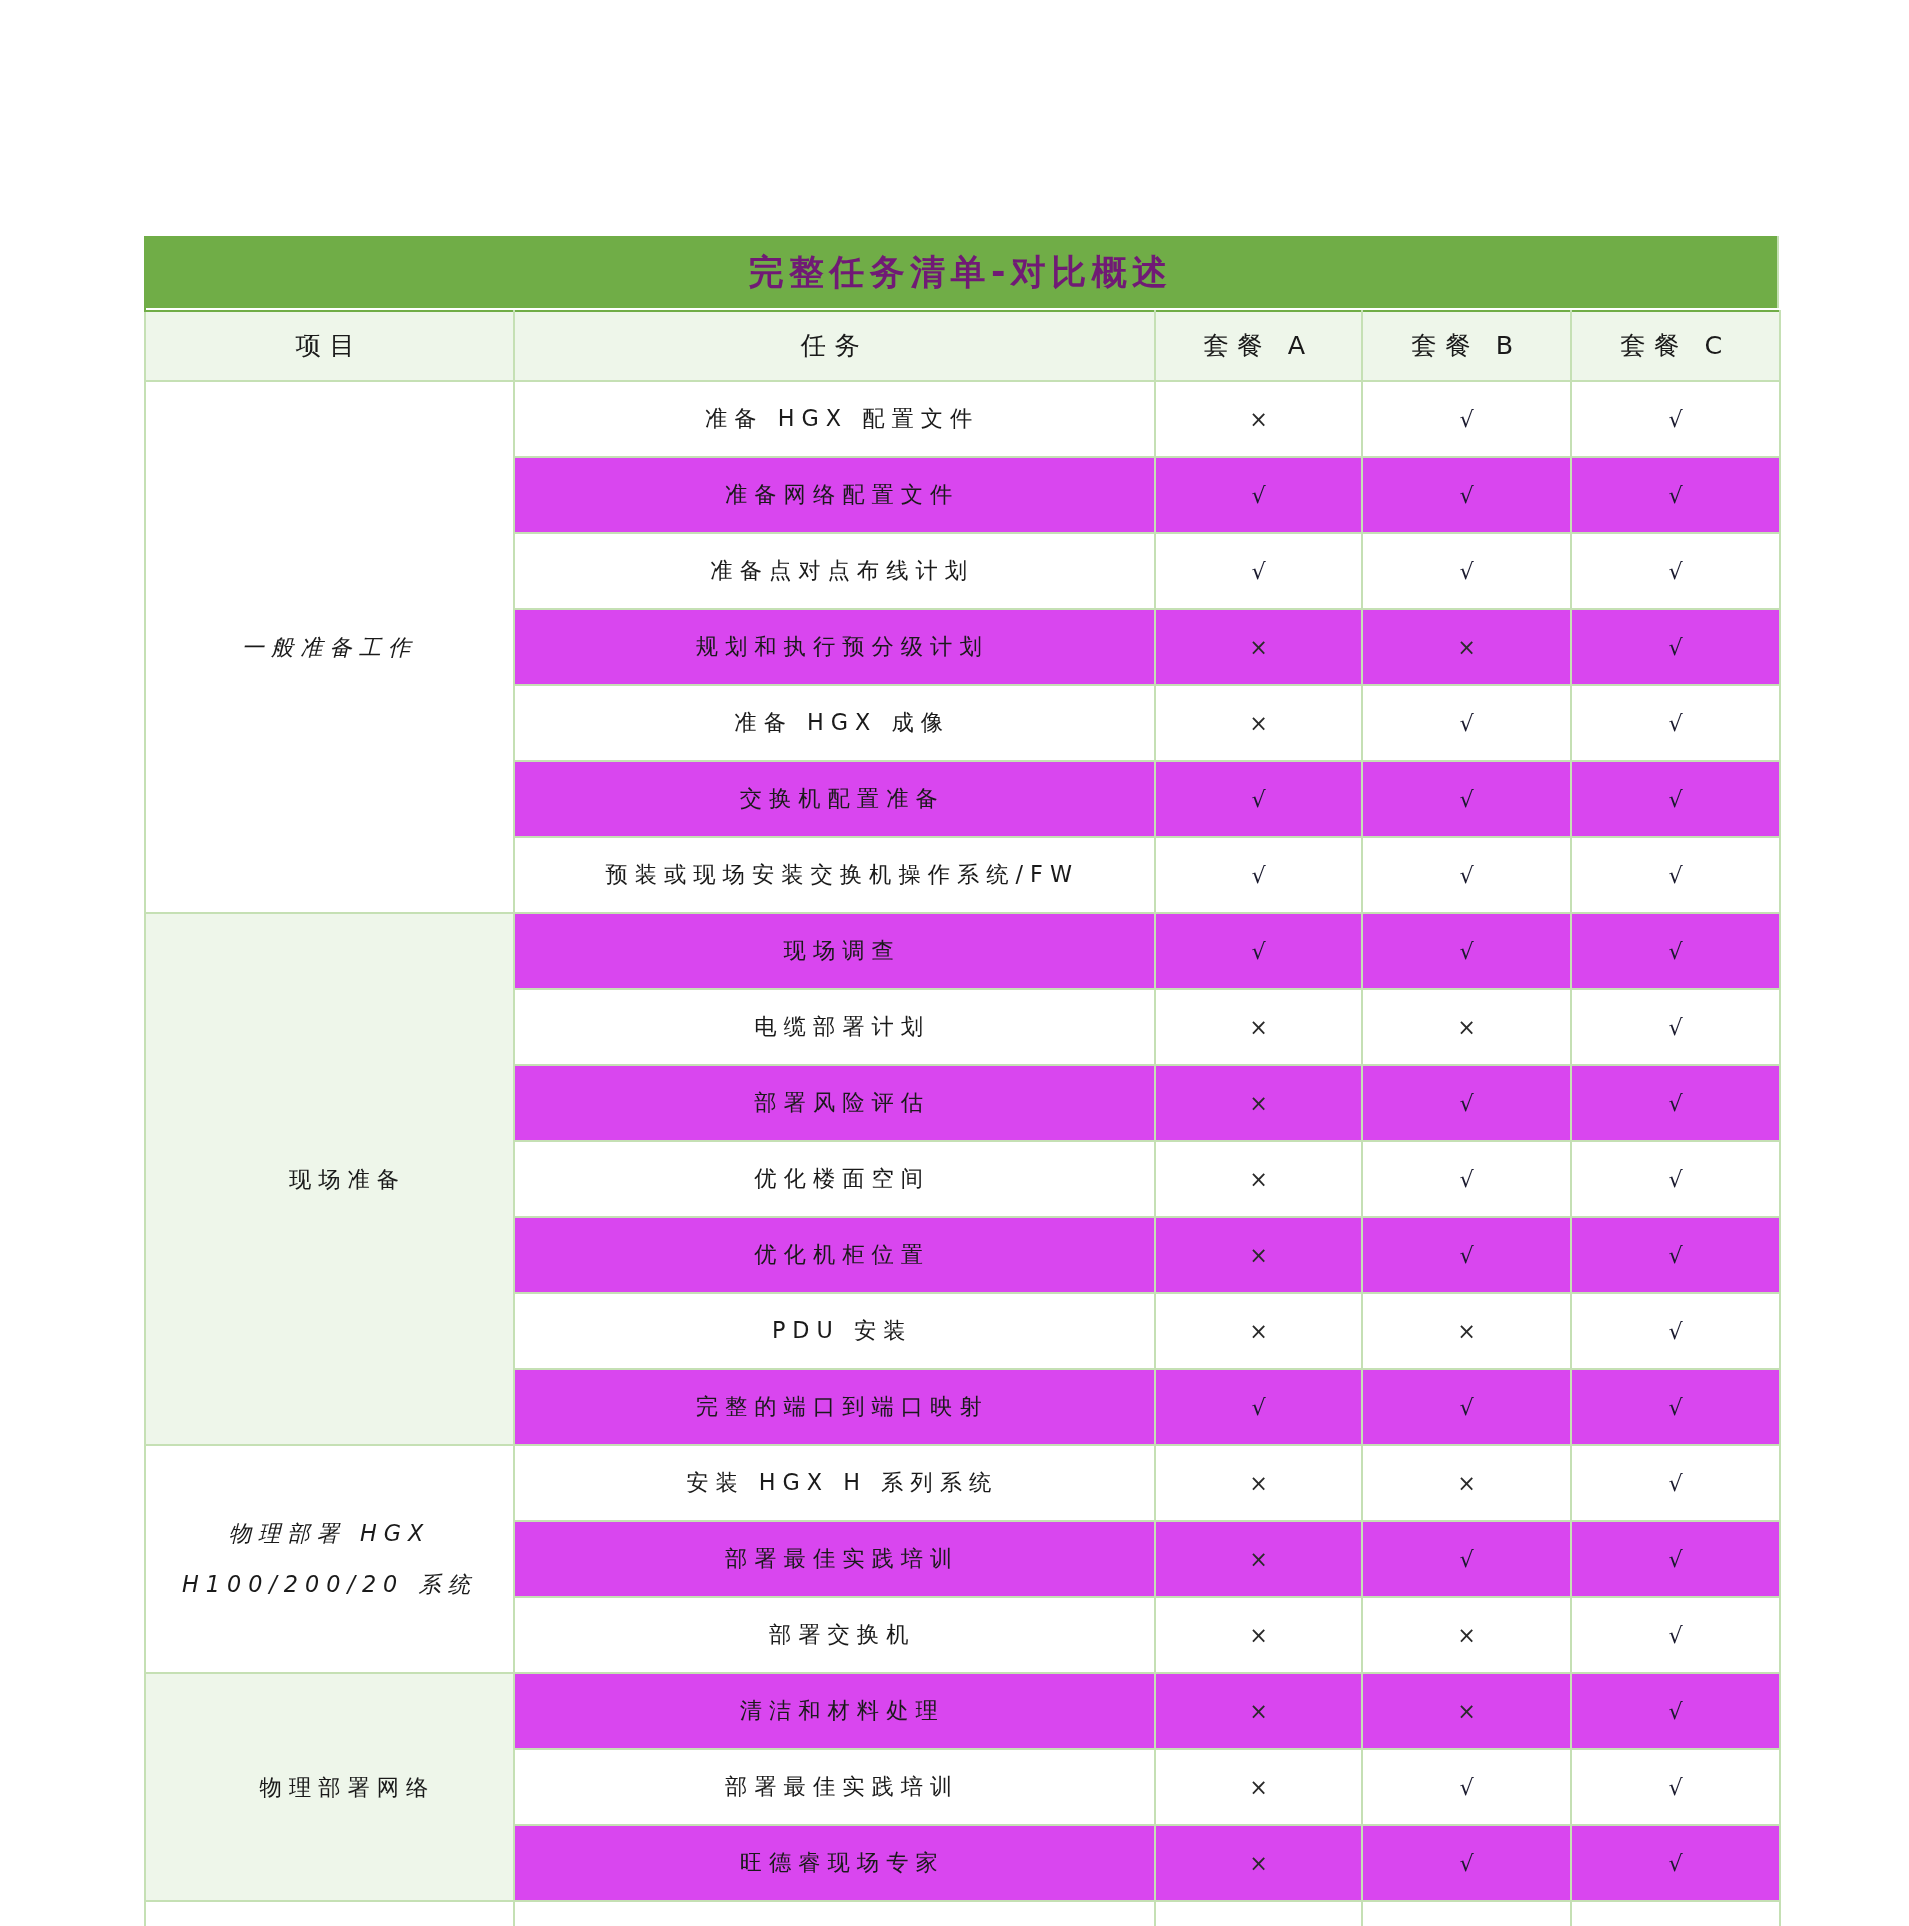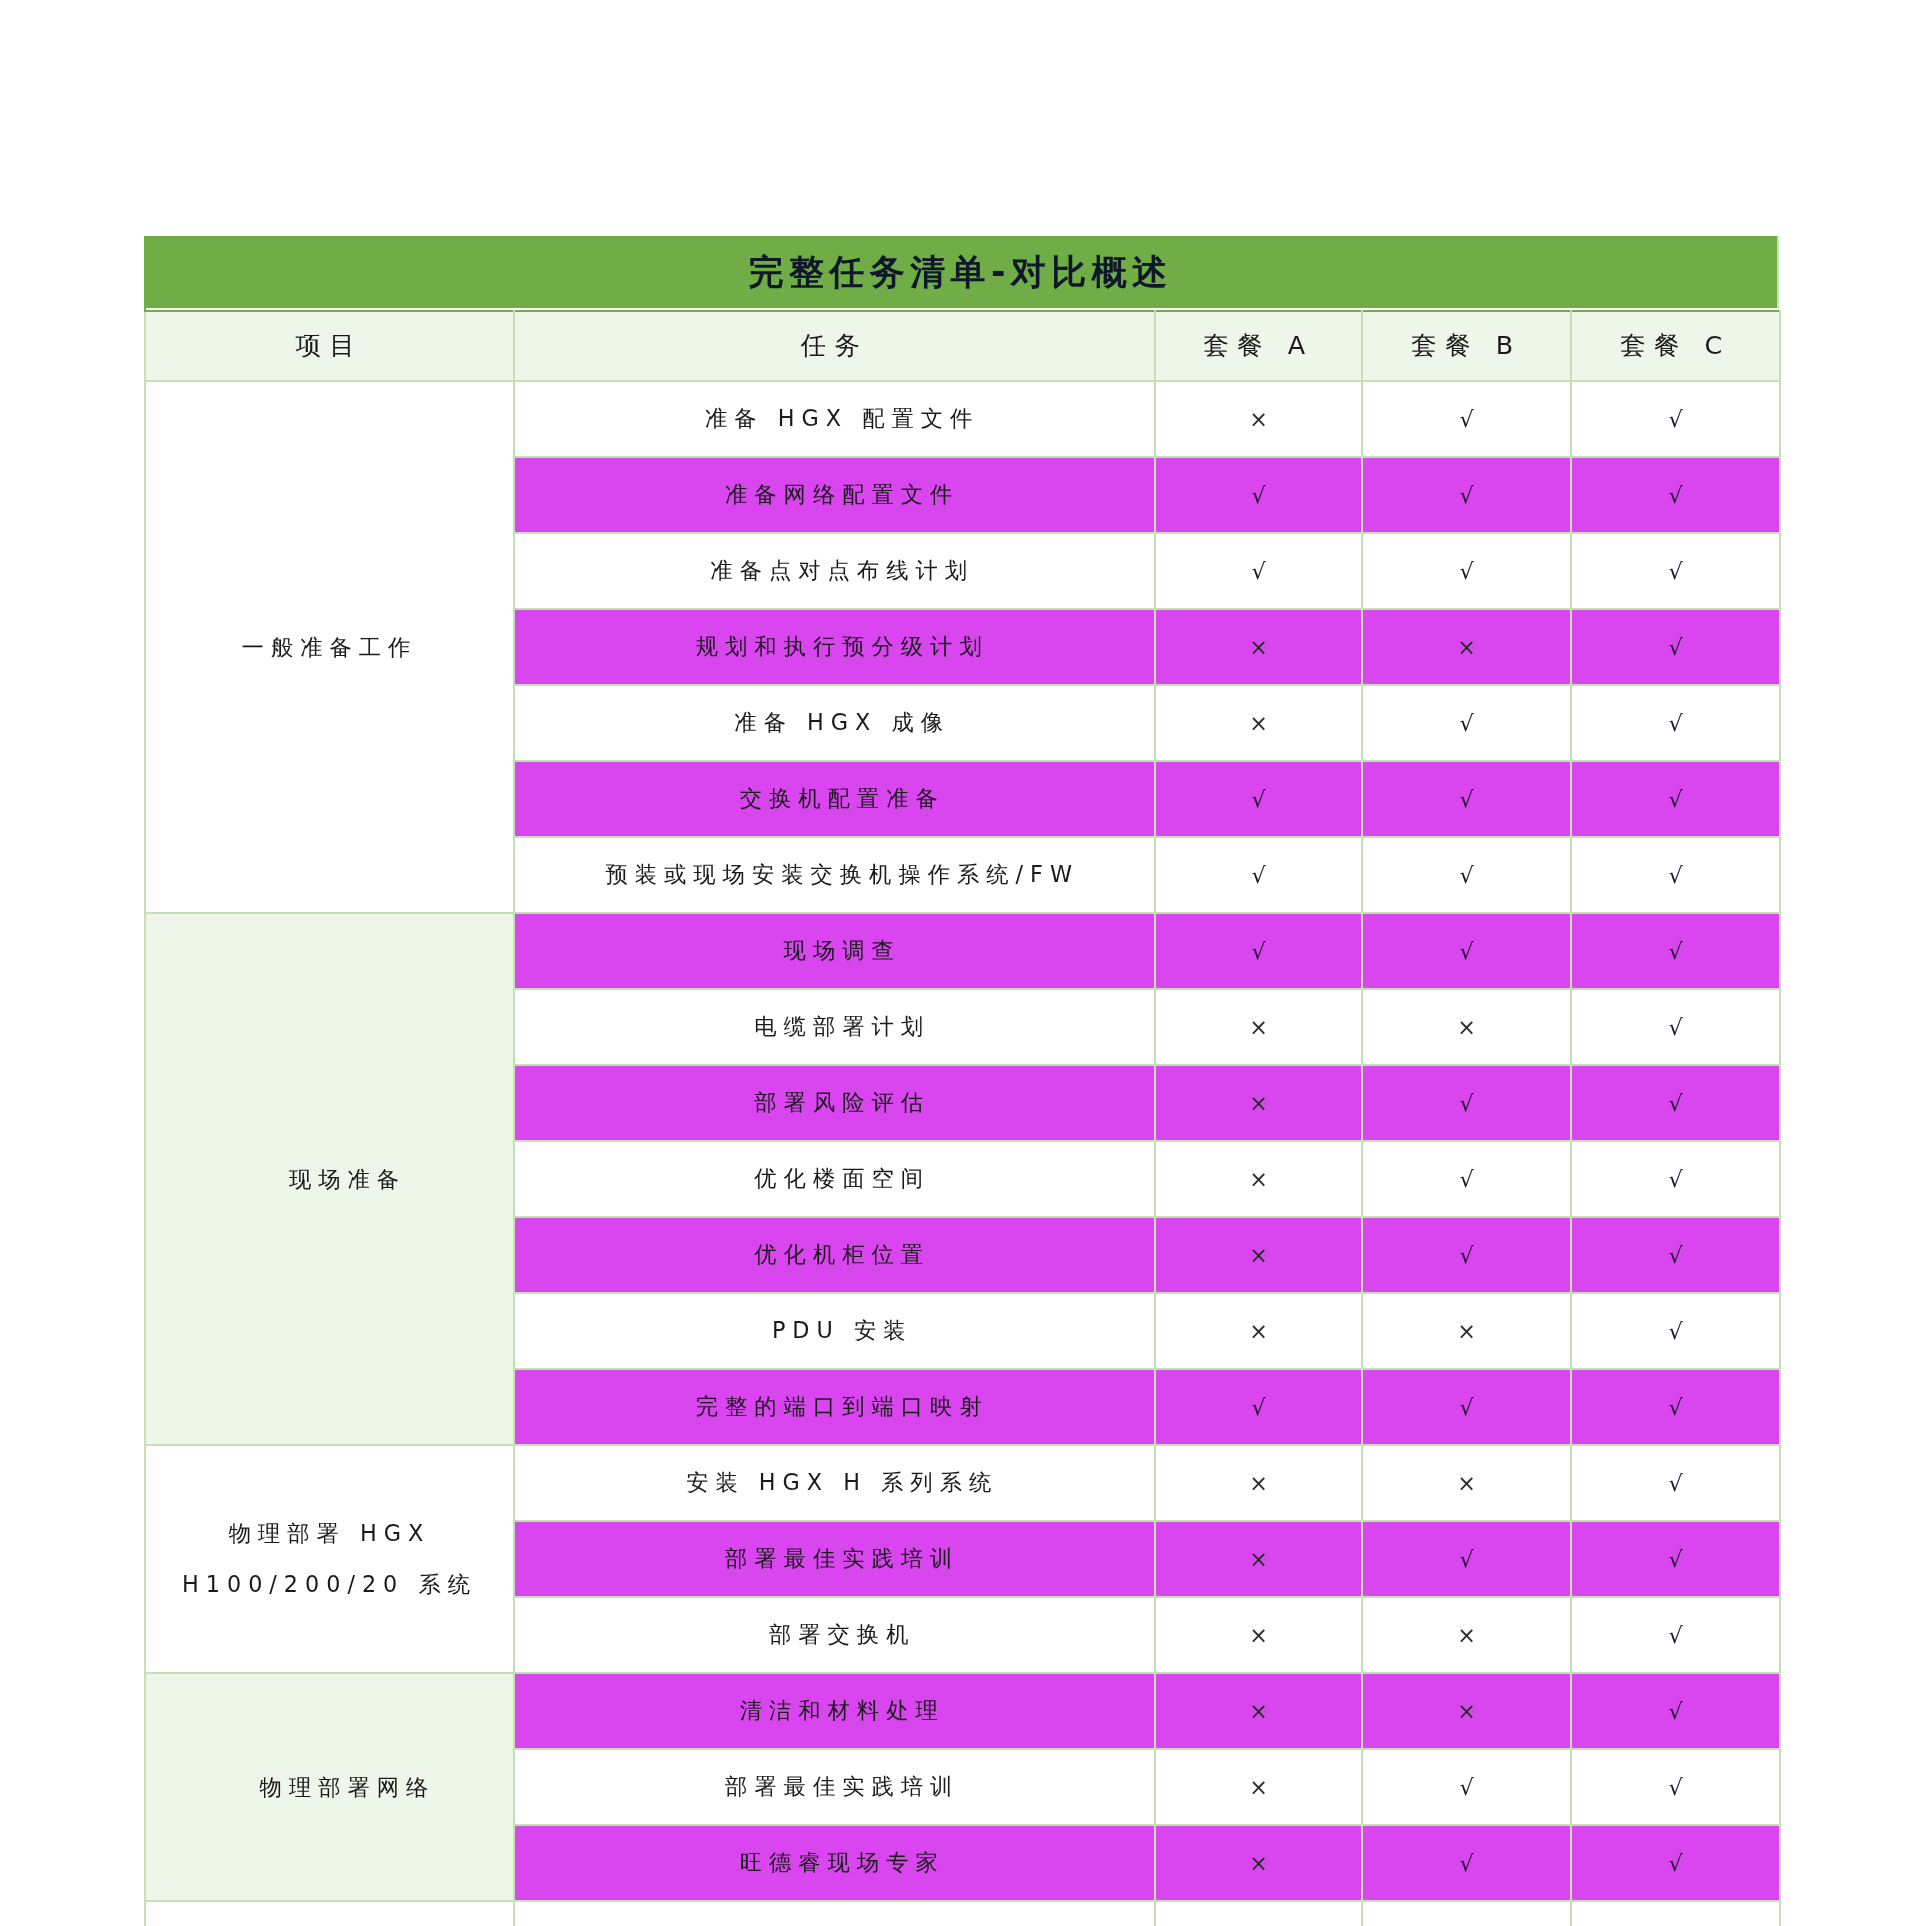--- a/index.html
+++ b/index.html
@@ -17,21 +17,21 @@
   }
   .sheet {
     position: absolute;
     left: 144px;
     top: 236px;
     width: 1635px;
   }
   .title-bar {
     height: 72px;
     background: #70ad47;
-    color: #0f172a;
+    color: #701a75;
     font-weight: bold;
     font-size: 35px;
     letter-spacing: 5.4px;
     display: flex;
     align-items: center;
     justify-content: center;
     border-right: 2.3px solid #c5e0b4;
     box-sizing: border-box;
   }
   .gap {
@@ -85,21 +85,21 @@
     white-space: nowrap;
     margin-left: 16px;
   }
   td.mark {
     text-align: center;
     font-size: 23px;
   }
   tr.stripe td.task, tr.stripe td.mark { background: #d946ef; }
   tr td.task, tr td.mark { background: #ffffff; }
   td.cat.tint { background: #eef6ea; padding-left: 36px; }
-  td.cat.plain { background: #ffffff; }
+  td.cat.plain { background: #ffffff; font-style: italic; }
   .sym-no { color: #2b2b2b; }
   .sym-yes { color: #1a1a2e; }
 </style>
 </head>
 <body>
 
 <div class="sheet">
   <div class="title-bar">完整任务清单-对比概述</div>
   <div class="gap"></div>
 

